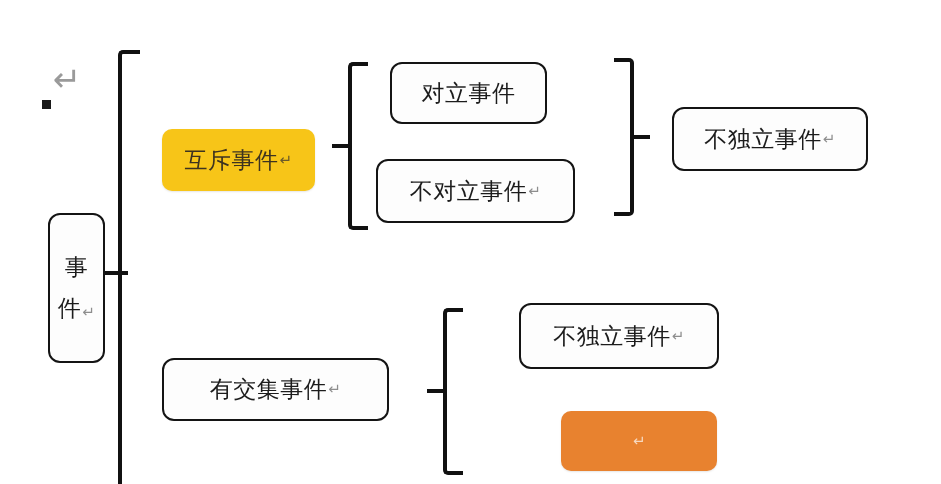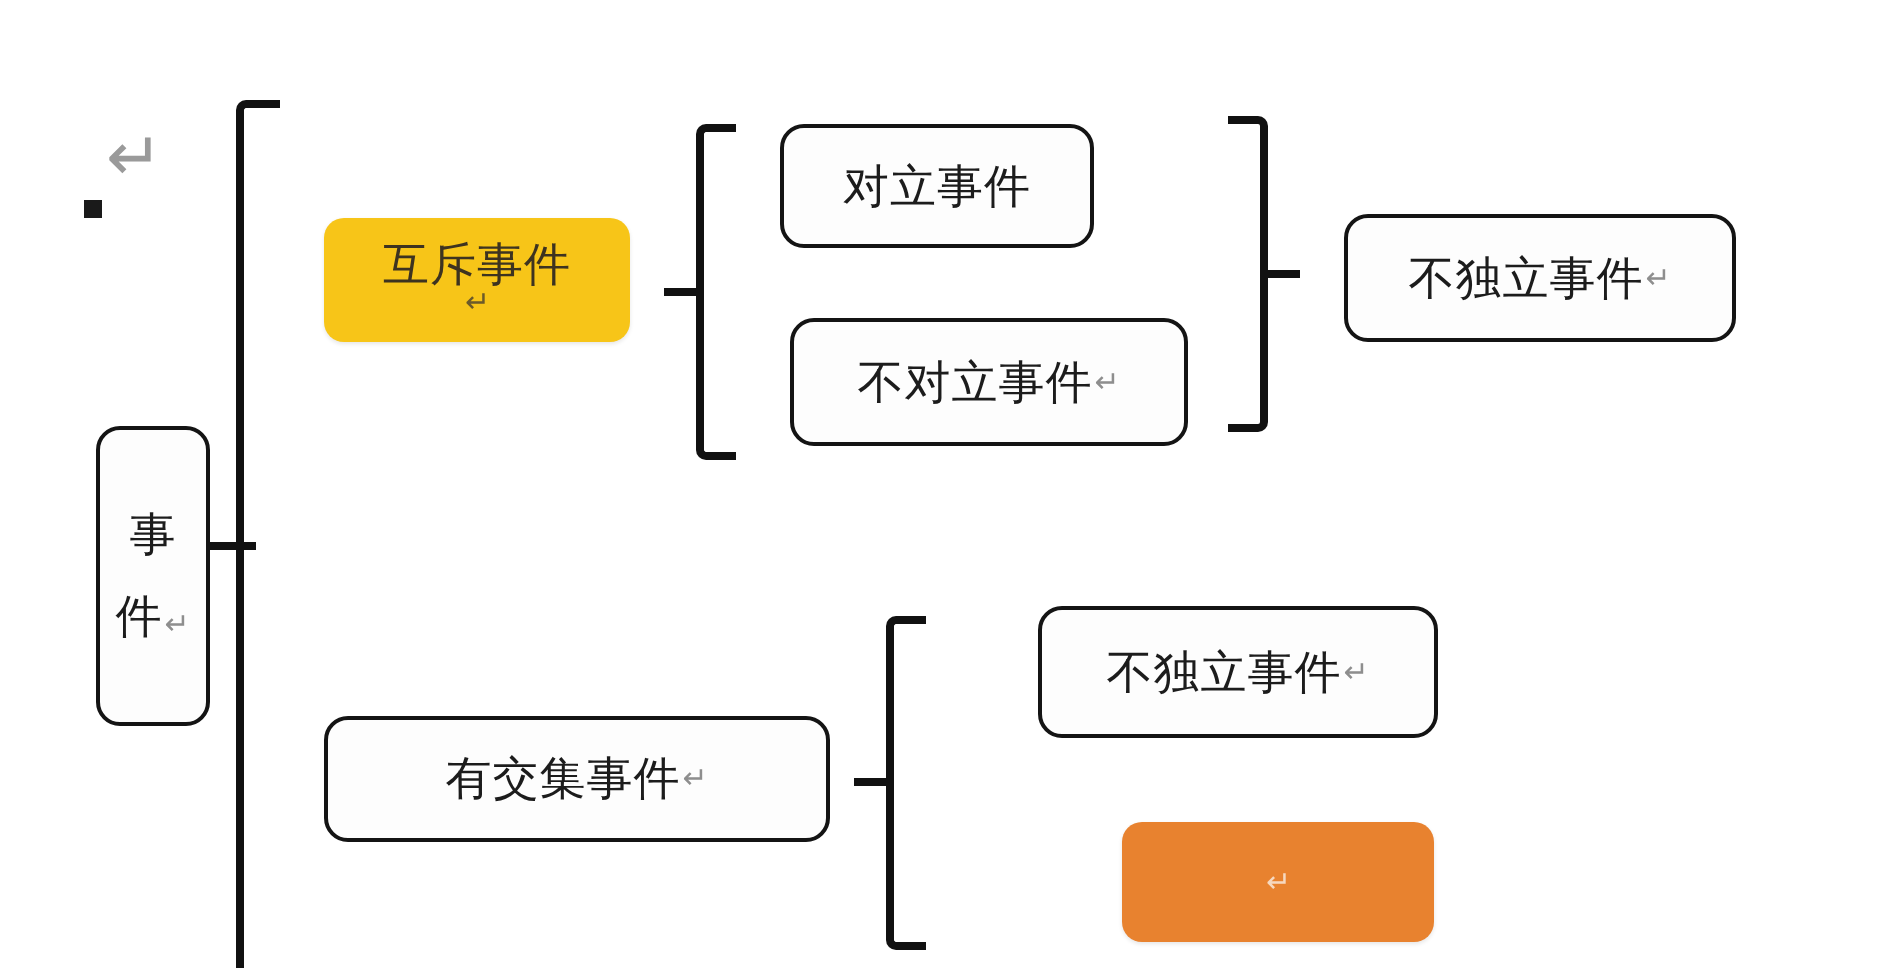--- a/index.html
+++ b/index.html
@@ -139,46 +139,46 @@
   <div class="hline" style="left:100px; top:271px; width:28px;"></div>
 
   <div class="node outline vertical" style="left:48px; top:213px; width:57px; height:150px;">
     <span class="vchar">事</span>
     <span class="vrow">
       <span class="vchar">件</span>
       <span class="ret">↵</span>
     </span>
   </div>
 
-  <div class="node fill-yellow" style="left:162px; top:109px; width:153px; height:62px;flex-direction:column;">
+  <div class="node fill-yellow" style="left:162px; top:129px; width:153px; height:62px;">
     <span>互斥事件</span>
       <span class="ret">↵</span>
   </div>
 
   <div class="bracket bracket-left" style="left:348px; top:62px; width:20px; height:168px;"></div>
   <div class="nub" style="left:332px; top:144px; width:18px;"></div>
 
   <div class="node outline" style="left:390px; top:62px; width:157px; height:62px;">
     <span>对立事件</span>
   </div>
 
-  <div class="node outline" style="left:395px; top:159px; width:199px; height:64px;">
+  <div class="node outline" style="left:376px; top:159px; width:199px; height:64px;">
     <span>不对立事件</span>
       <span class="ret">↵</span>
   </div>
 
   <div class="bracket bracket-right" style="left:614px; top:58px; width:20px; height:158px;"></div>
   <div class="nub" style="left:632px; top:135px; width:18px;"></div>
 
   <div class="node outline" style="left:672px; top:107px; width:196px; height:64px;">
     <span>不独立事件</span>
       <span class="ret">↵</span>
   </div>
 
-  <div class="node outline" style="left:162px; top:358px; width:253px; height:63px;">
+  <div class="node outline" style="left:162px; top:358px; width:227px; height:63px;">
     <span>有交集事件</span>
       <span class="ret">↵</span>
   </div>
 
   <div class="bracket bracket-left" style="left:443px; top:308px; width:20px; height:167px;"></div>
   <div class="nub" style="left:427px; top:389px; width:18px;"></div>
 
   <div class="node outline" style="left:519px; top:303px; width:200px; height:66px;">
     <span>不独立事件</span>
       <span class="ret">↵</span>

